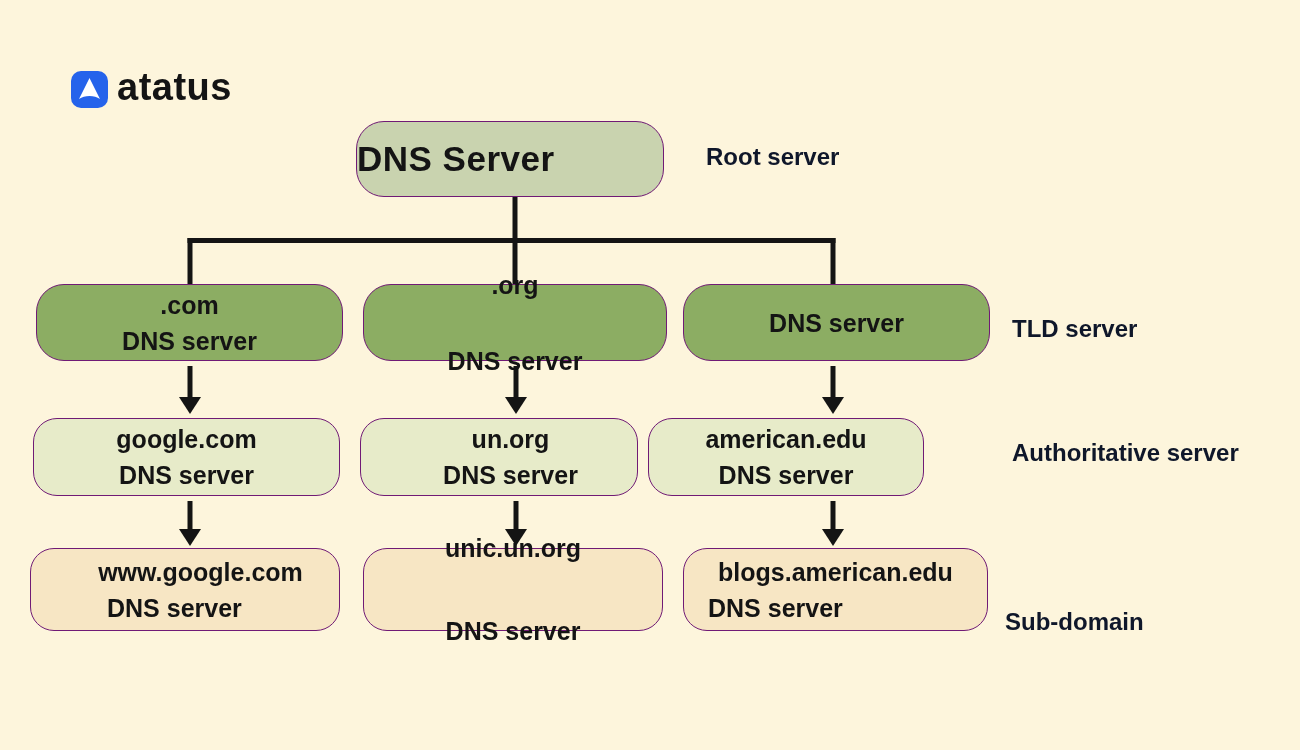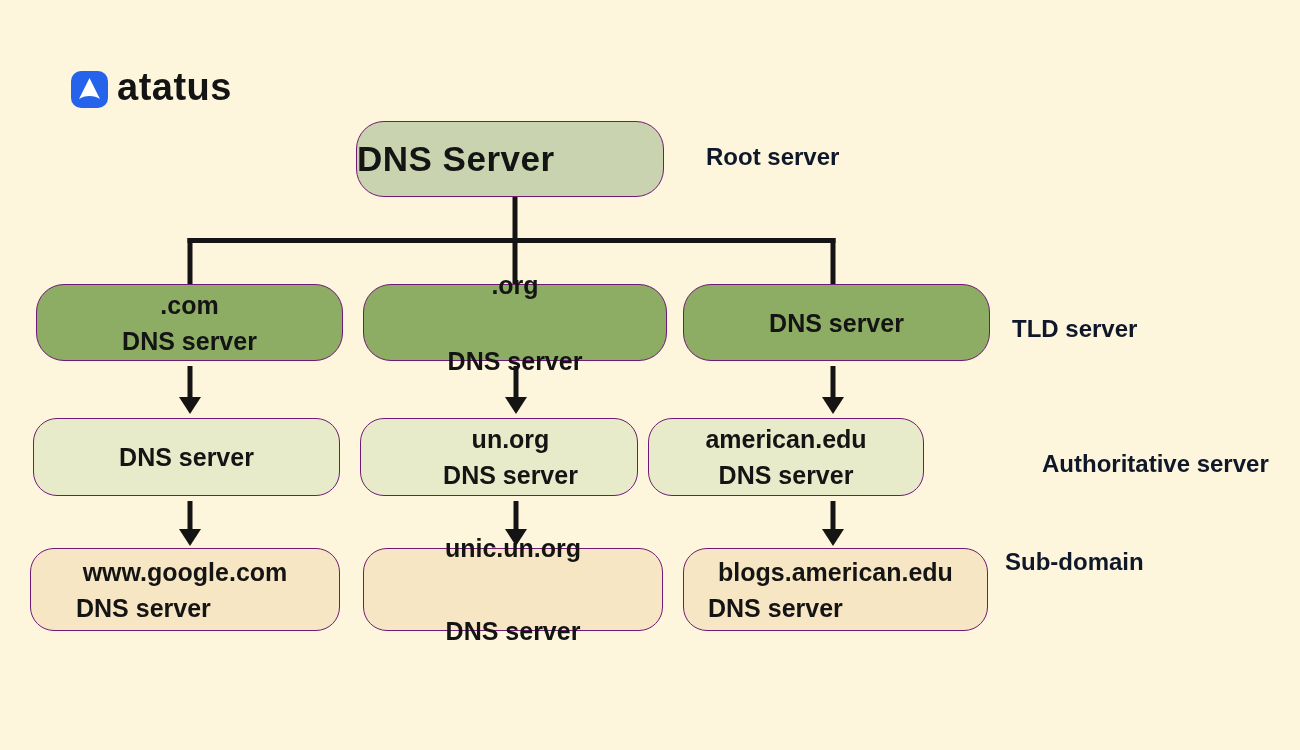--- a/index.html
+++ b/index.html
@@ -86,39 +86,39 @@
     background: var(--sub-fill, #F7E6C4);
     border-radius: 24px;
     border-width: 1.5px;
   }
   .tld.c1 { left: 36px;  width: 307px; }
   .tld.c2 { left: 363px; width: 304px; gap: 40px; }
   .tld.c3 { left: 683px; width: 307px; }
   .auth.c1 { left: 33px;  width: 307px; }
   .auth.c2 { left: 360px; width: 278px; padding-left: 23px; }
   .auth.c3 { left: 648px; width: 276px; }
-  .sub.c1 { left: 30px;  width: 310px; }
+  .sub.c1 { left: 30px;  width: 310px; padding-left: 31px; }
   .sub.c2 { left: 363px; width: 300px; gap: 47px; }
   .sub.c3 { left: 683px; width: 305px; }
 
   .sub.c1 .l2 { text-align: left; padding-left: 45px; }
   .sub.c3 .l2 { text-align: left; padding-left: 24px; }
 
   
   .side-label {
     position: absolute;
     font-size: 24px;
     font-weight: 700;
     white-space: nowrap;
     color: #0f172a;
   }
   .side-label.root-lb { left: 706px;  top: 143px; }
   .side-label.tld-lb  { left: 1012px; top: 315px; }
-  .side-label.auth-lb { left: 1012px; top: 450px; margin-left: 30px; }
-  .side-label.sub-lb  { left: 1005px; top: 548px; }
+  .side-label.auth-lb { left: 1012px; top: 439px; }
+  .side-label.sub-lb  { left: 1005px; top: 608px; }
 </style>
 </head>
 <body>
 
 <div class="canvas" style="--background: #FDF5DC; --root-fill: #C9D3AF; --tld-fill: #8CAD63; --auth-fill: #E7EBC9; --sub-fill: #F7E6C4; --line: #141414; --text: #141414; --logo-blue: #2563EB;">
 
   <div class="logo">
     <svg class="mark" viewBox="0 0 24 24" aria-hidden="true">
       <rect x="0" y="0" width="24" height="24" rx="6.5" fill="#2563EB"></rect>
       <path d="M12 4.6 L18.8 18.2 Q16 16.2 12 16.2 Q8 16.2 5.2 18.2 Z" fill="#FFFFFF"></path>
@@ -163,20 +163,21 @@
   <div class="node tld c2">
     <div class="l1">.org</div>
     <div class="l2">DNS server</div>
   </div>
   <div class="node tld c3">
     <div class="l2">DNS server</div>
   </div>
   <div class="side-label tld-lb">TLD server</div>
 
   <div class="node auth c1">
+    <div class="l1">google.com</div>
     <div class="l2">DNS server</div>
   </div>
   <div class="node auth c2">
     <div class="l1">un.org</div>
     <div class="l2">DNS server</div>
   </div>
   <div class="node auth c3">
     <div class="l1">american.edu</div>
     <div class="l2">DNS server</div>
   </div>

